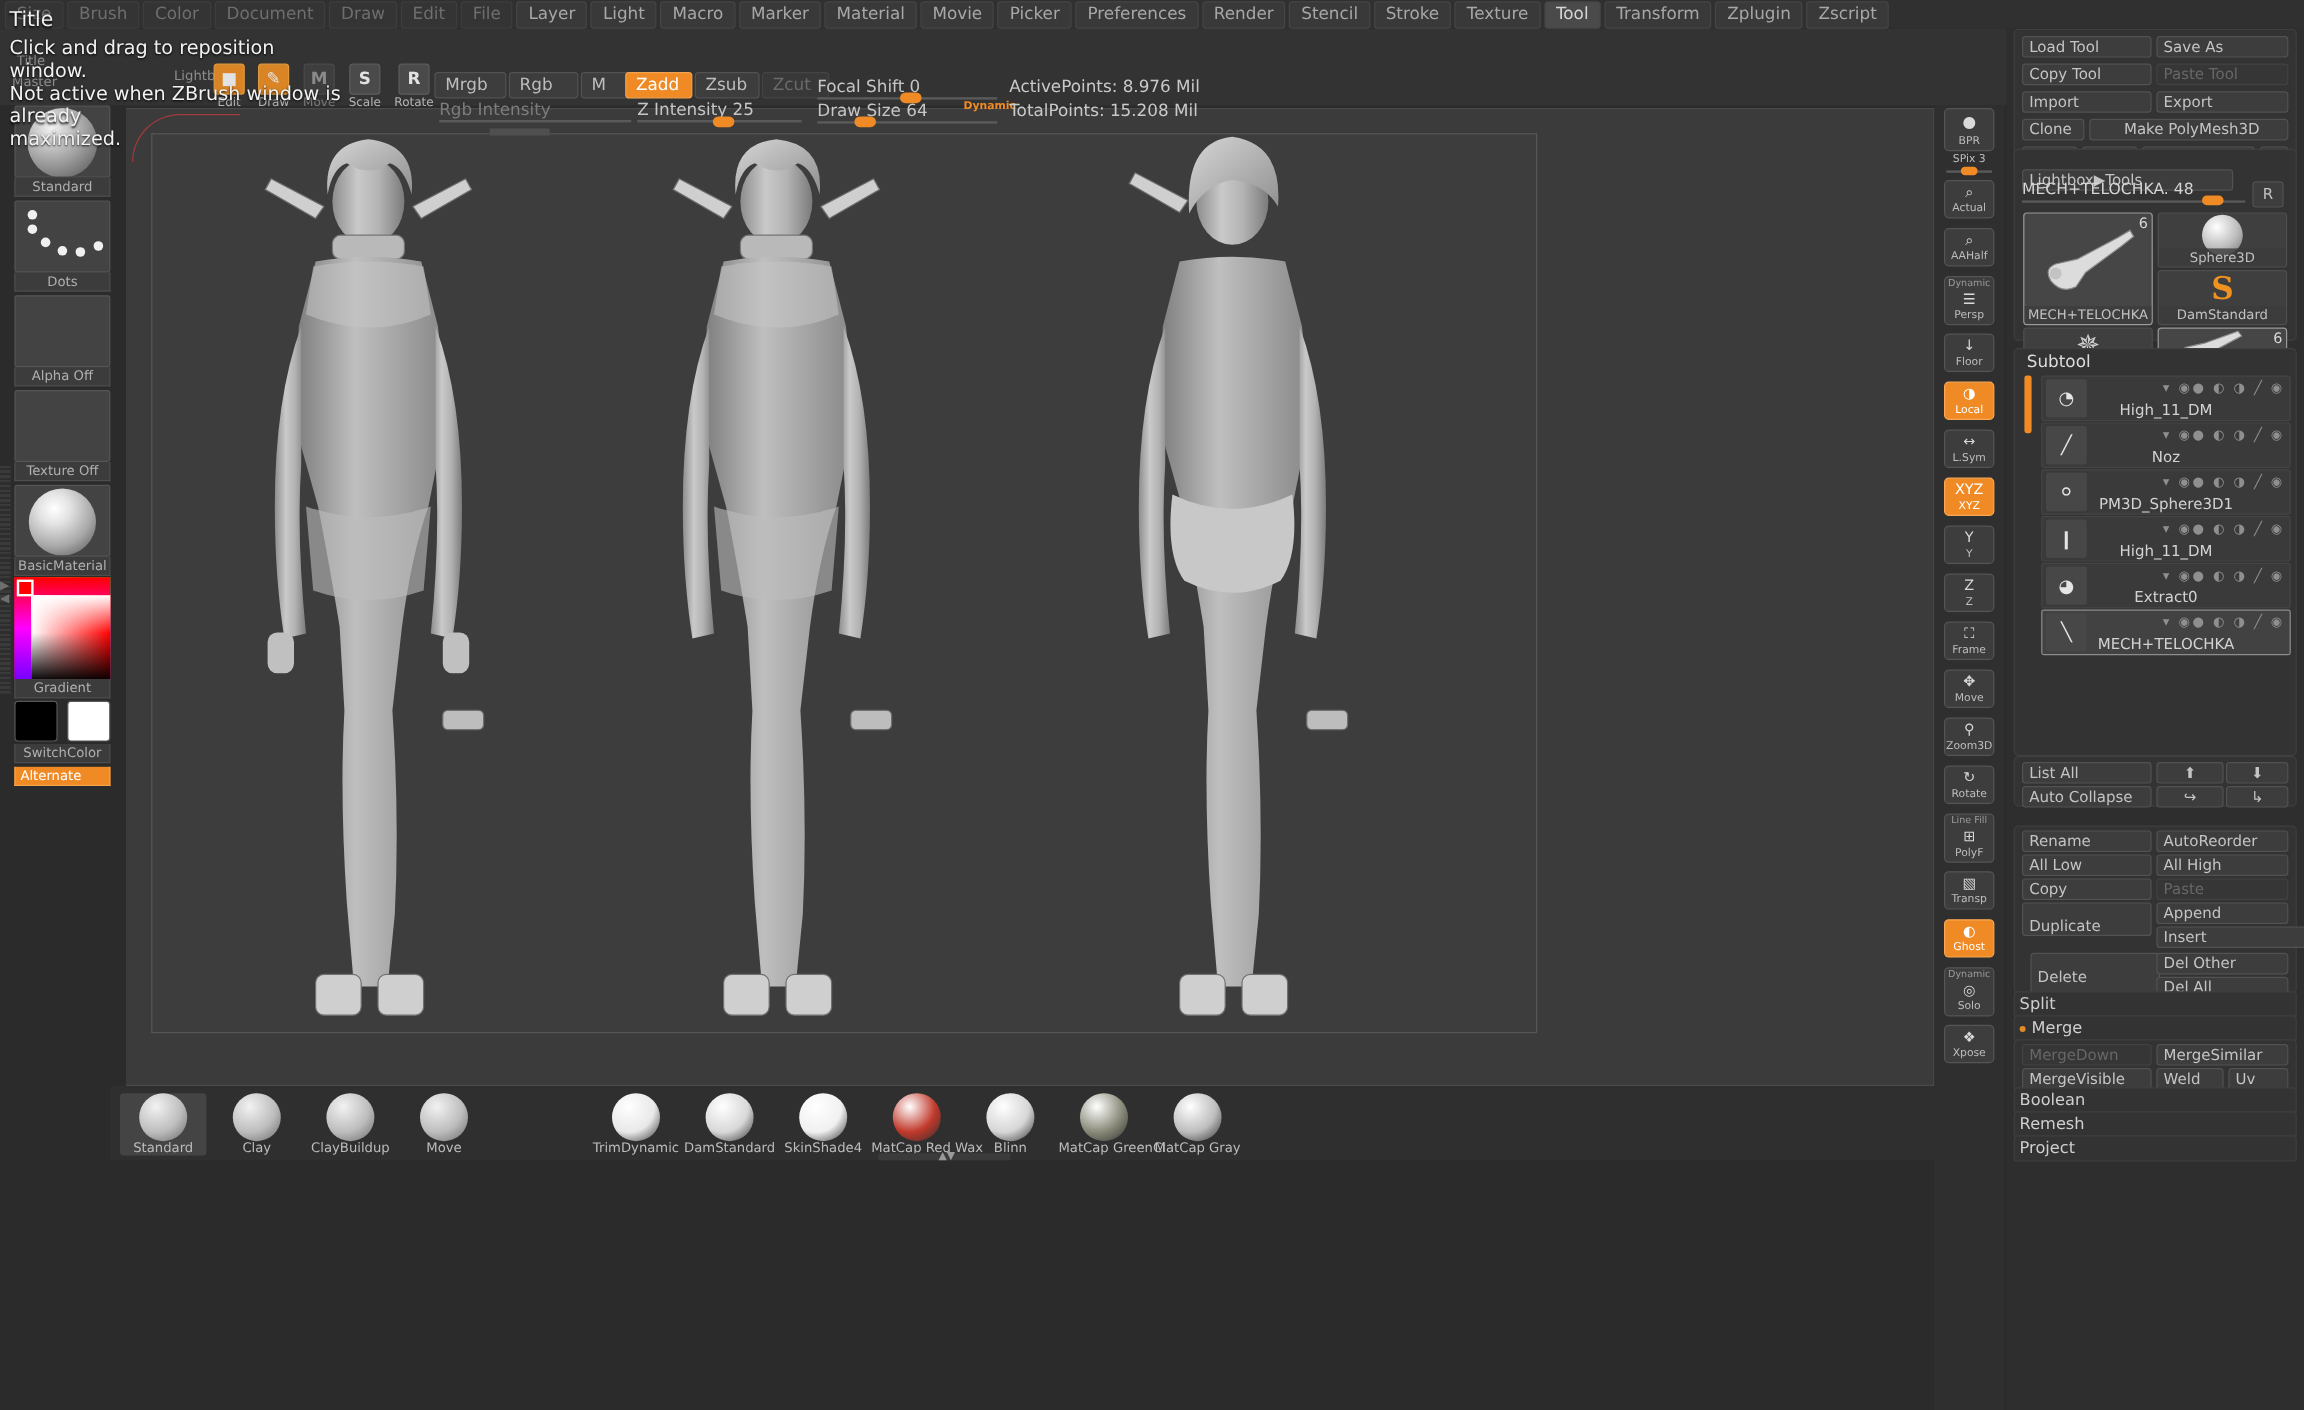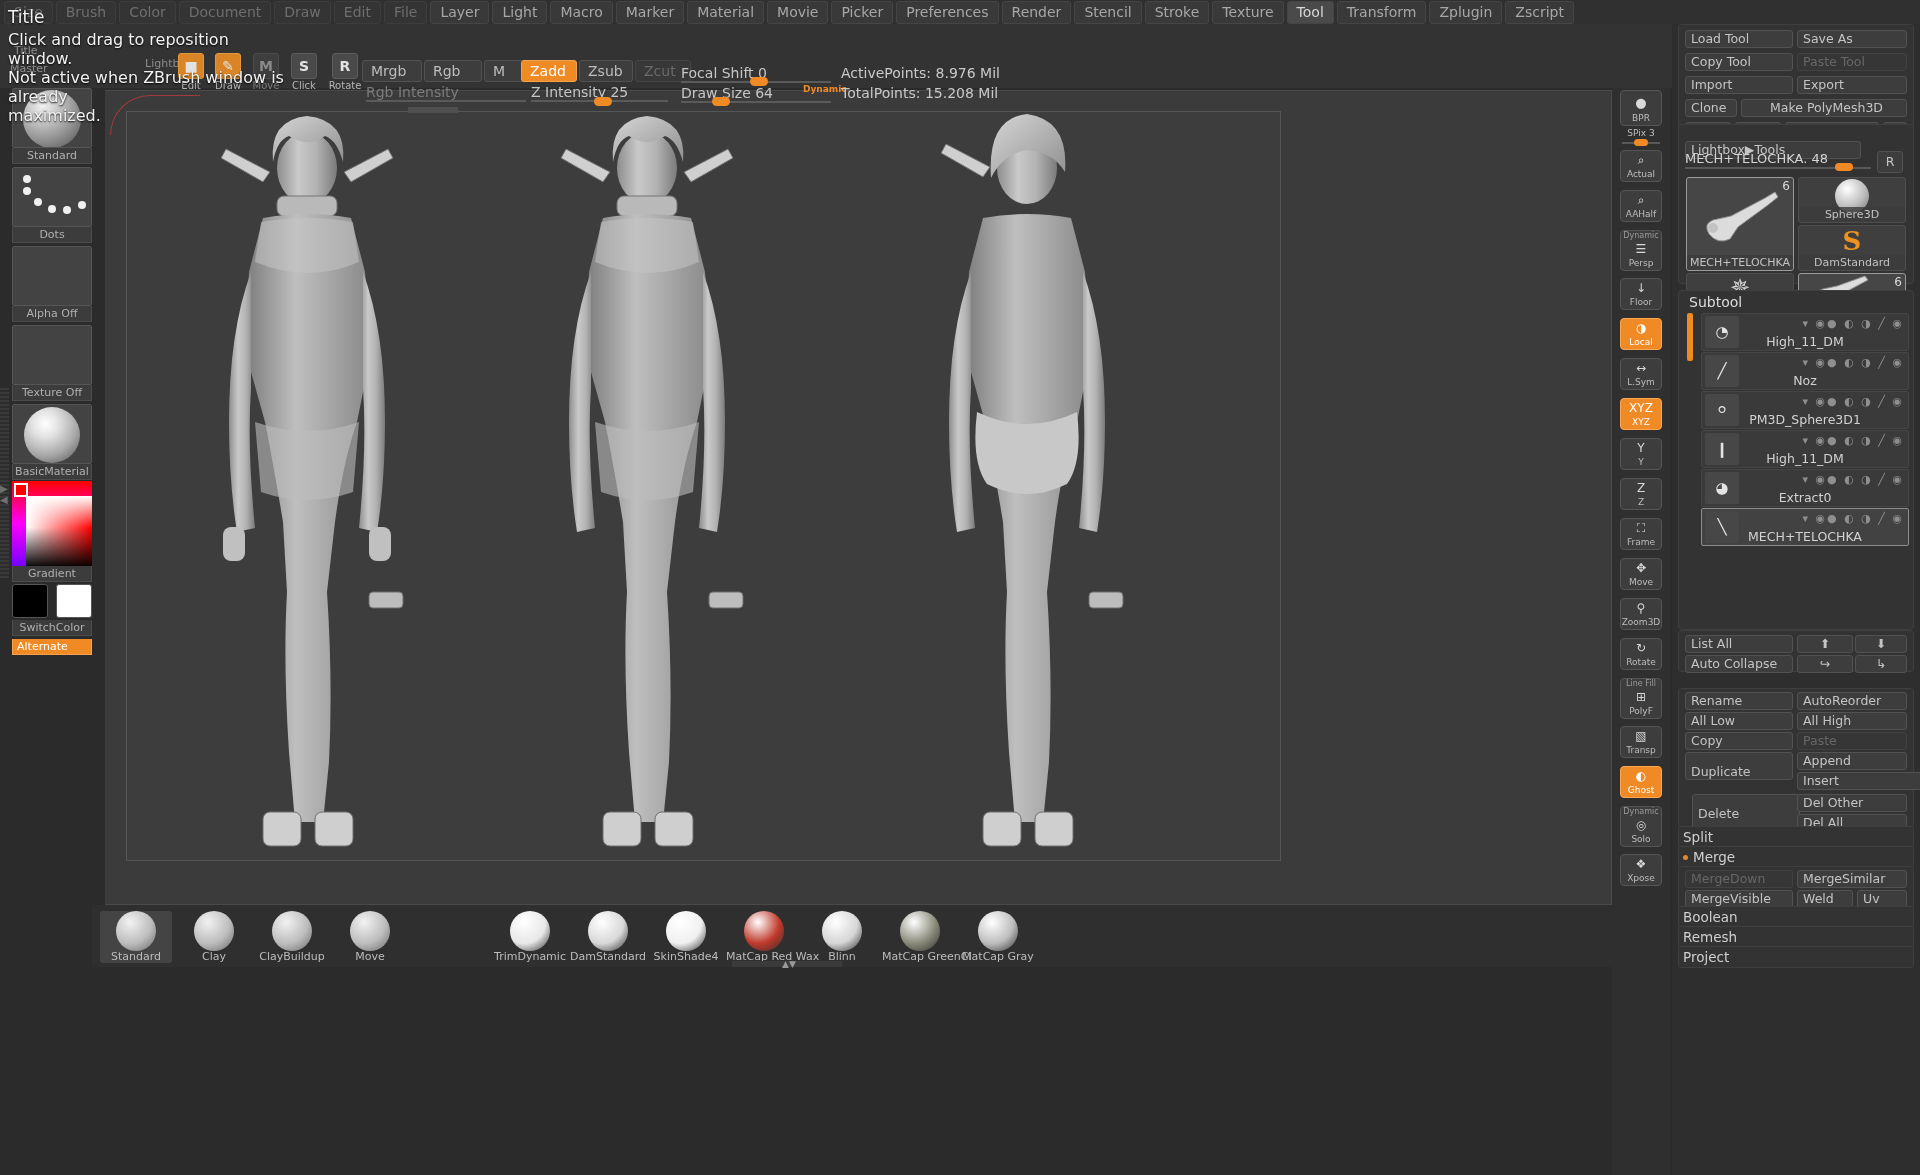--- a/index.html
+++ b/index.html
@@ -212,21 +212,21 @@
   <div class="shelf-icon active" style="left:211px;top:29px;">
     <div class="glyph">✎</div>
     <span>Draw</span>
   </div>
   <div class="shelf-icon" style="left:249px;top:29px;color:#7a7a7a;">
     <div class="glyph" style="background:#3e3e3e;border-color:#4b4b4b;color:#8a8a8a;"><span>M</span></div>
     <span>Move</span>
   </div>
   <div class="shelf-icon" style="left:287px;top:29px;">
     <div class="glyph"><span>S</span></div>
-    <span>Click</span>
+    <span>Scale</span>
   </div>
   <div class="shelf-icon" style="left:328px;top:29px;">
     <div class="glyph"><span>R</span></div>
     <span>Rotate</span>
   </div>
 
   <div class="shelf-btn" style="left:362px;top:36px;width:60px;">Mrgb</div>
   <div class="shelf-btn" style="left:424px;top:36px;width:58px;">Rgb</div>
   <div class="shelf-btn" style="left:484px;top:36px;width:52px;">M</div>
   <div class="shelf-btn on" style="left:521px;top:36px;width:56px;">Zadd</div>

